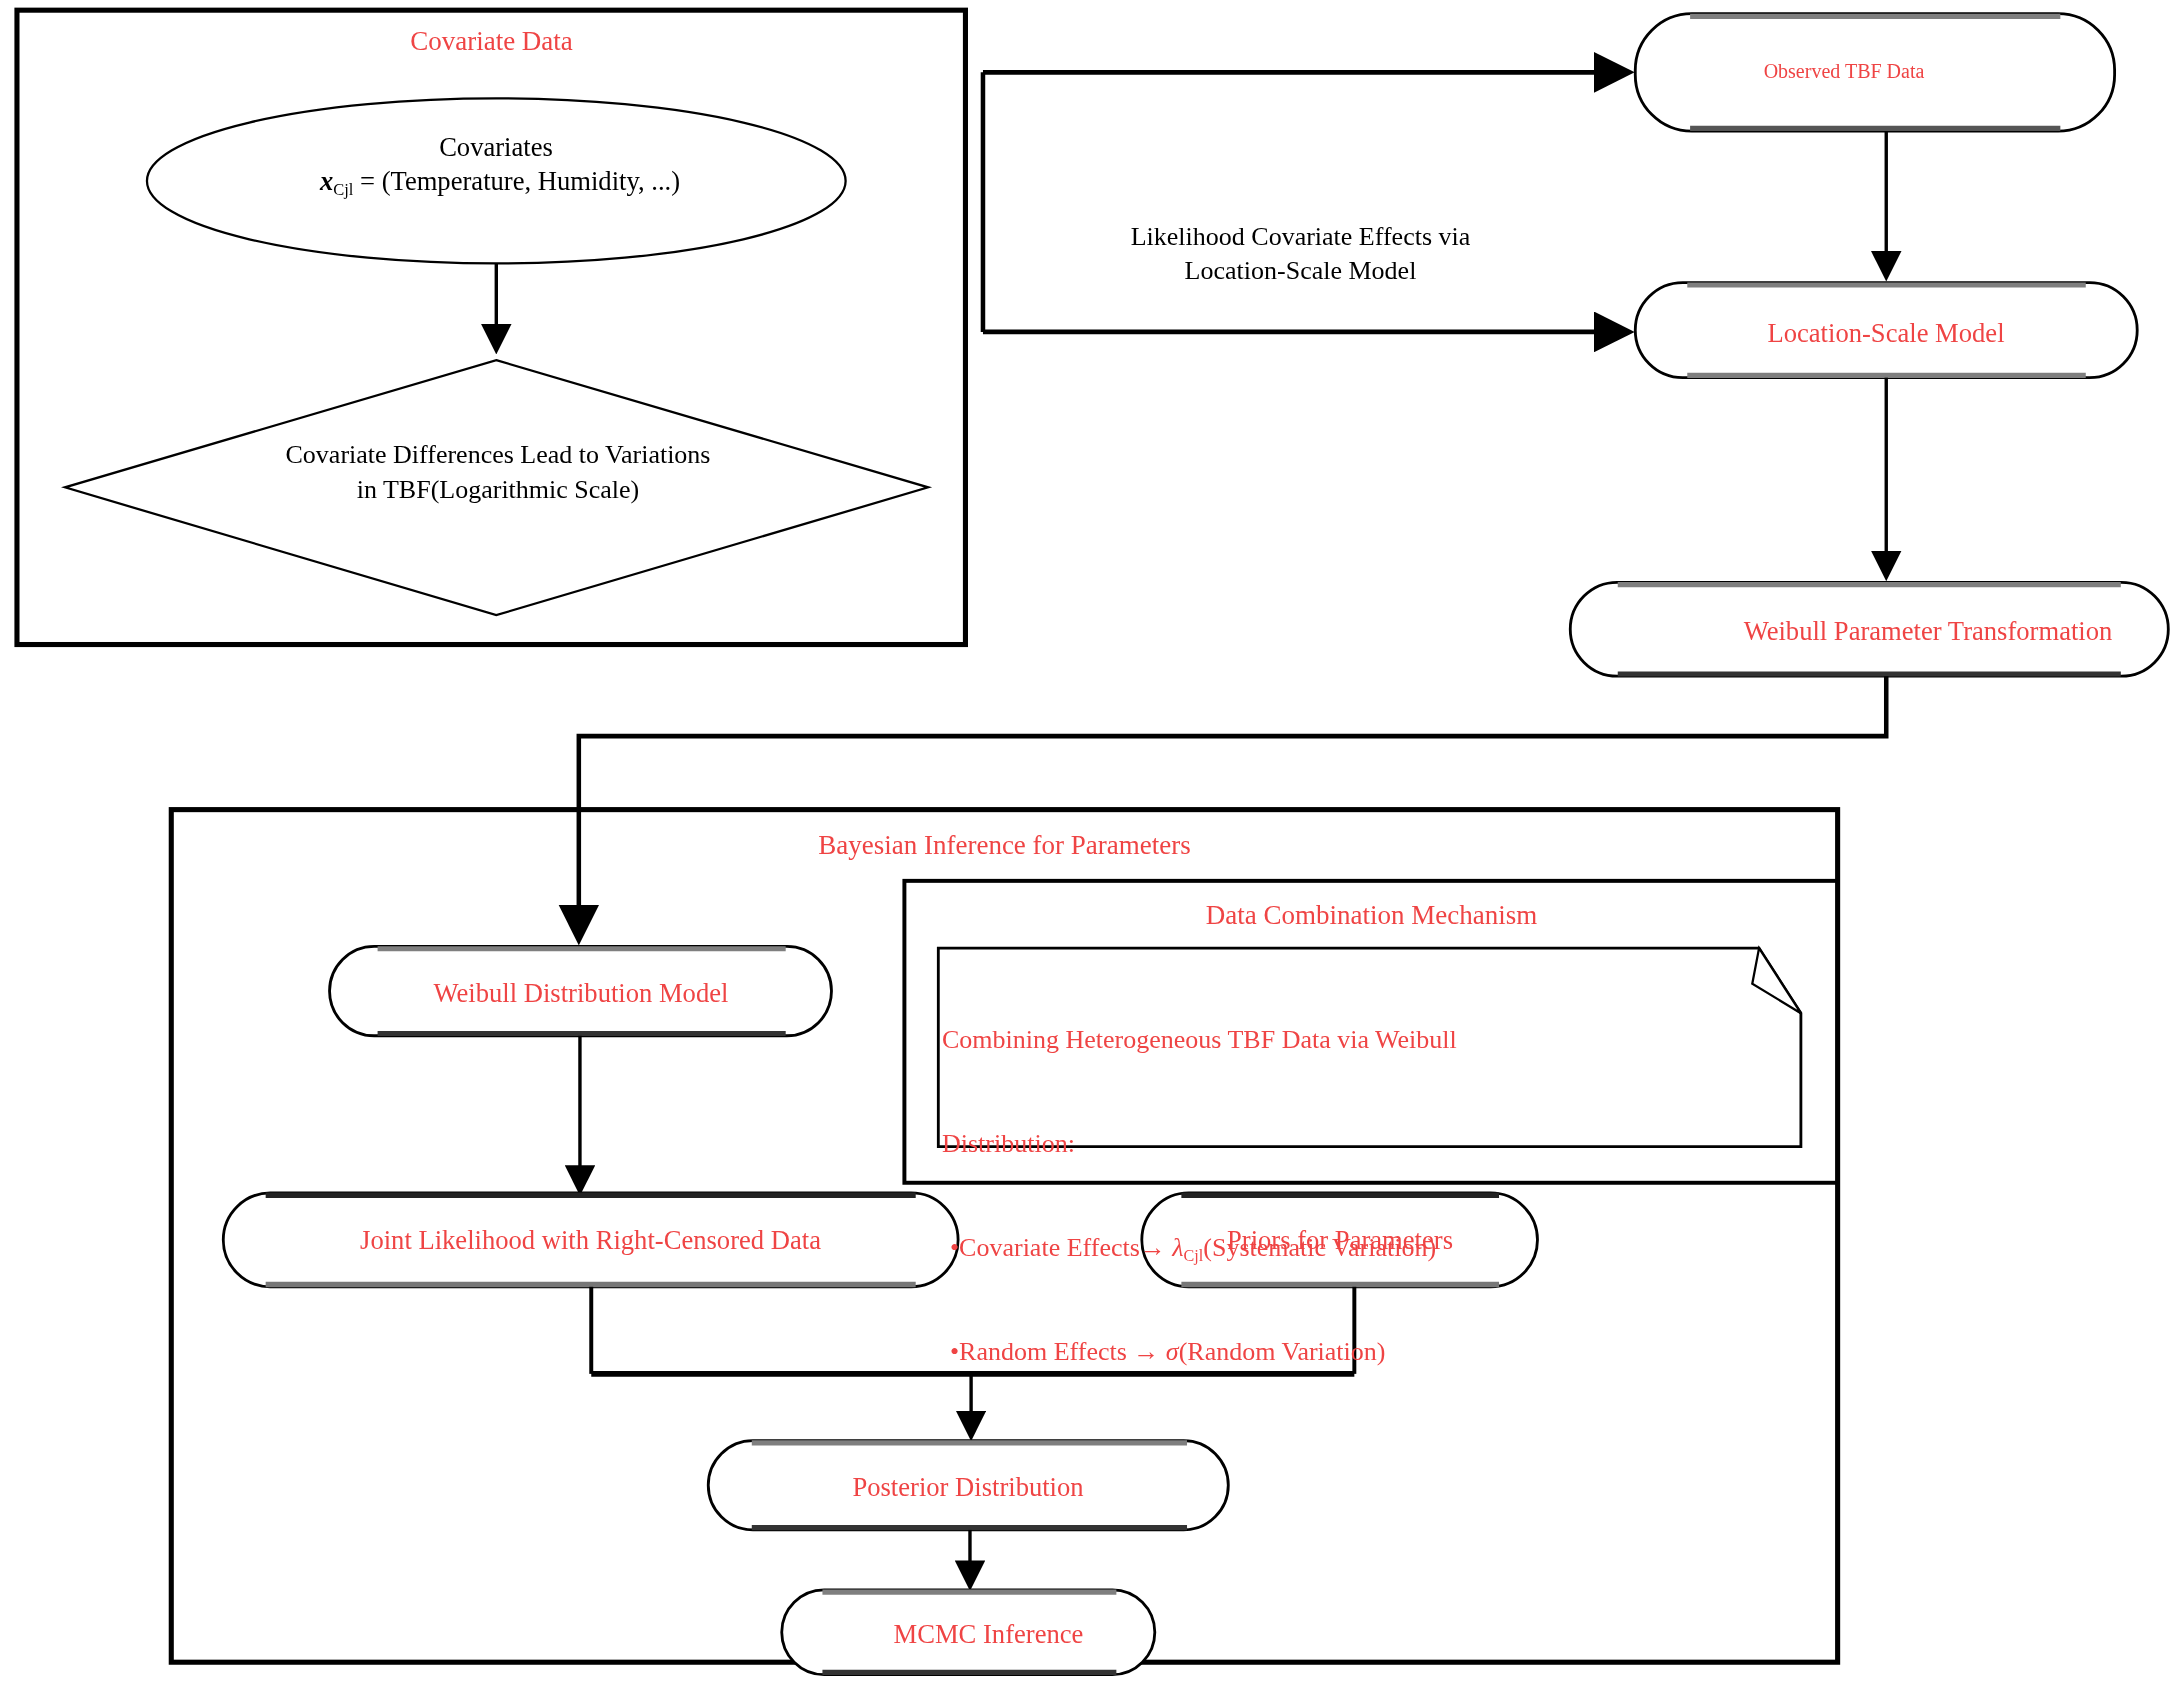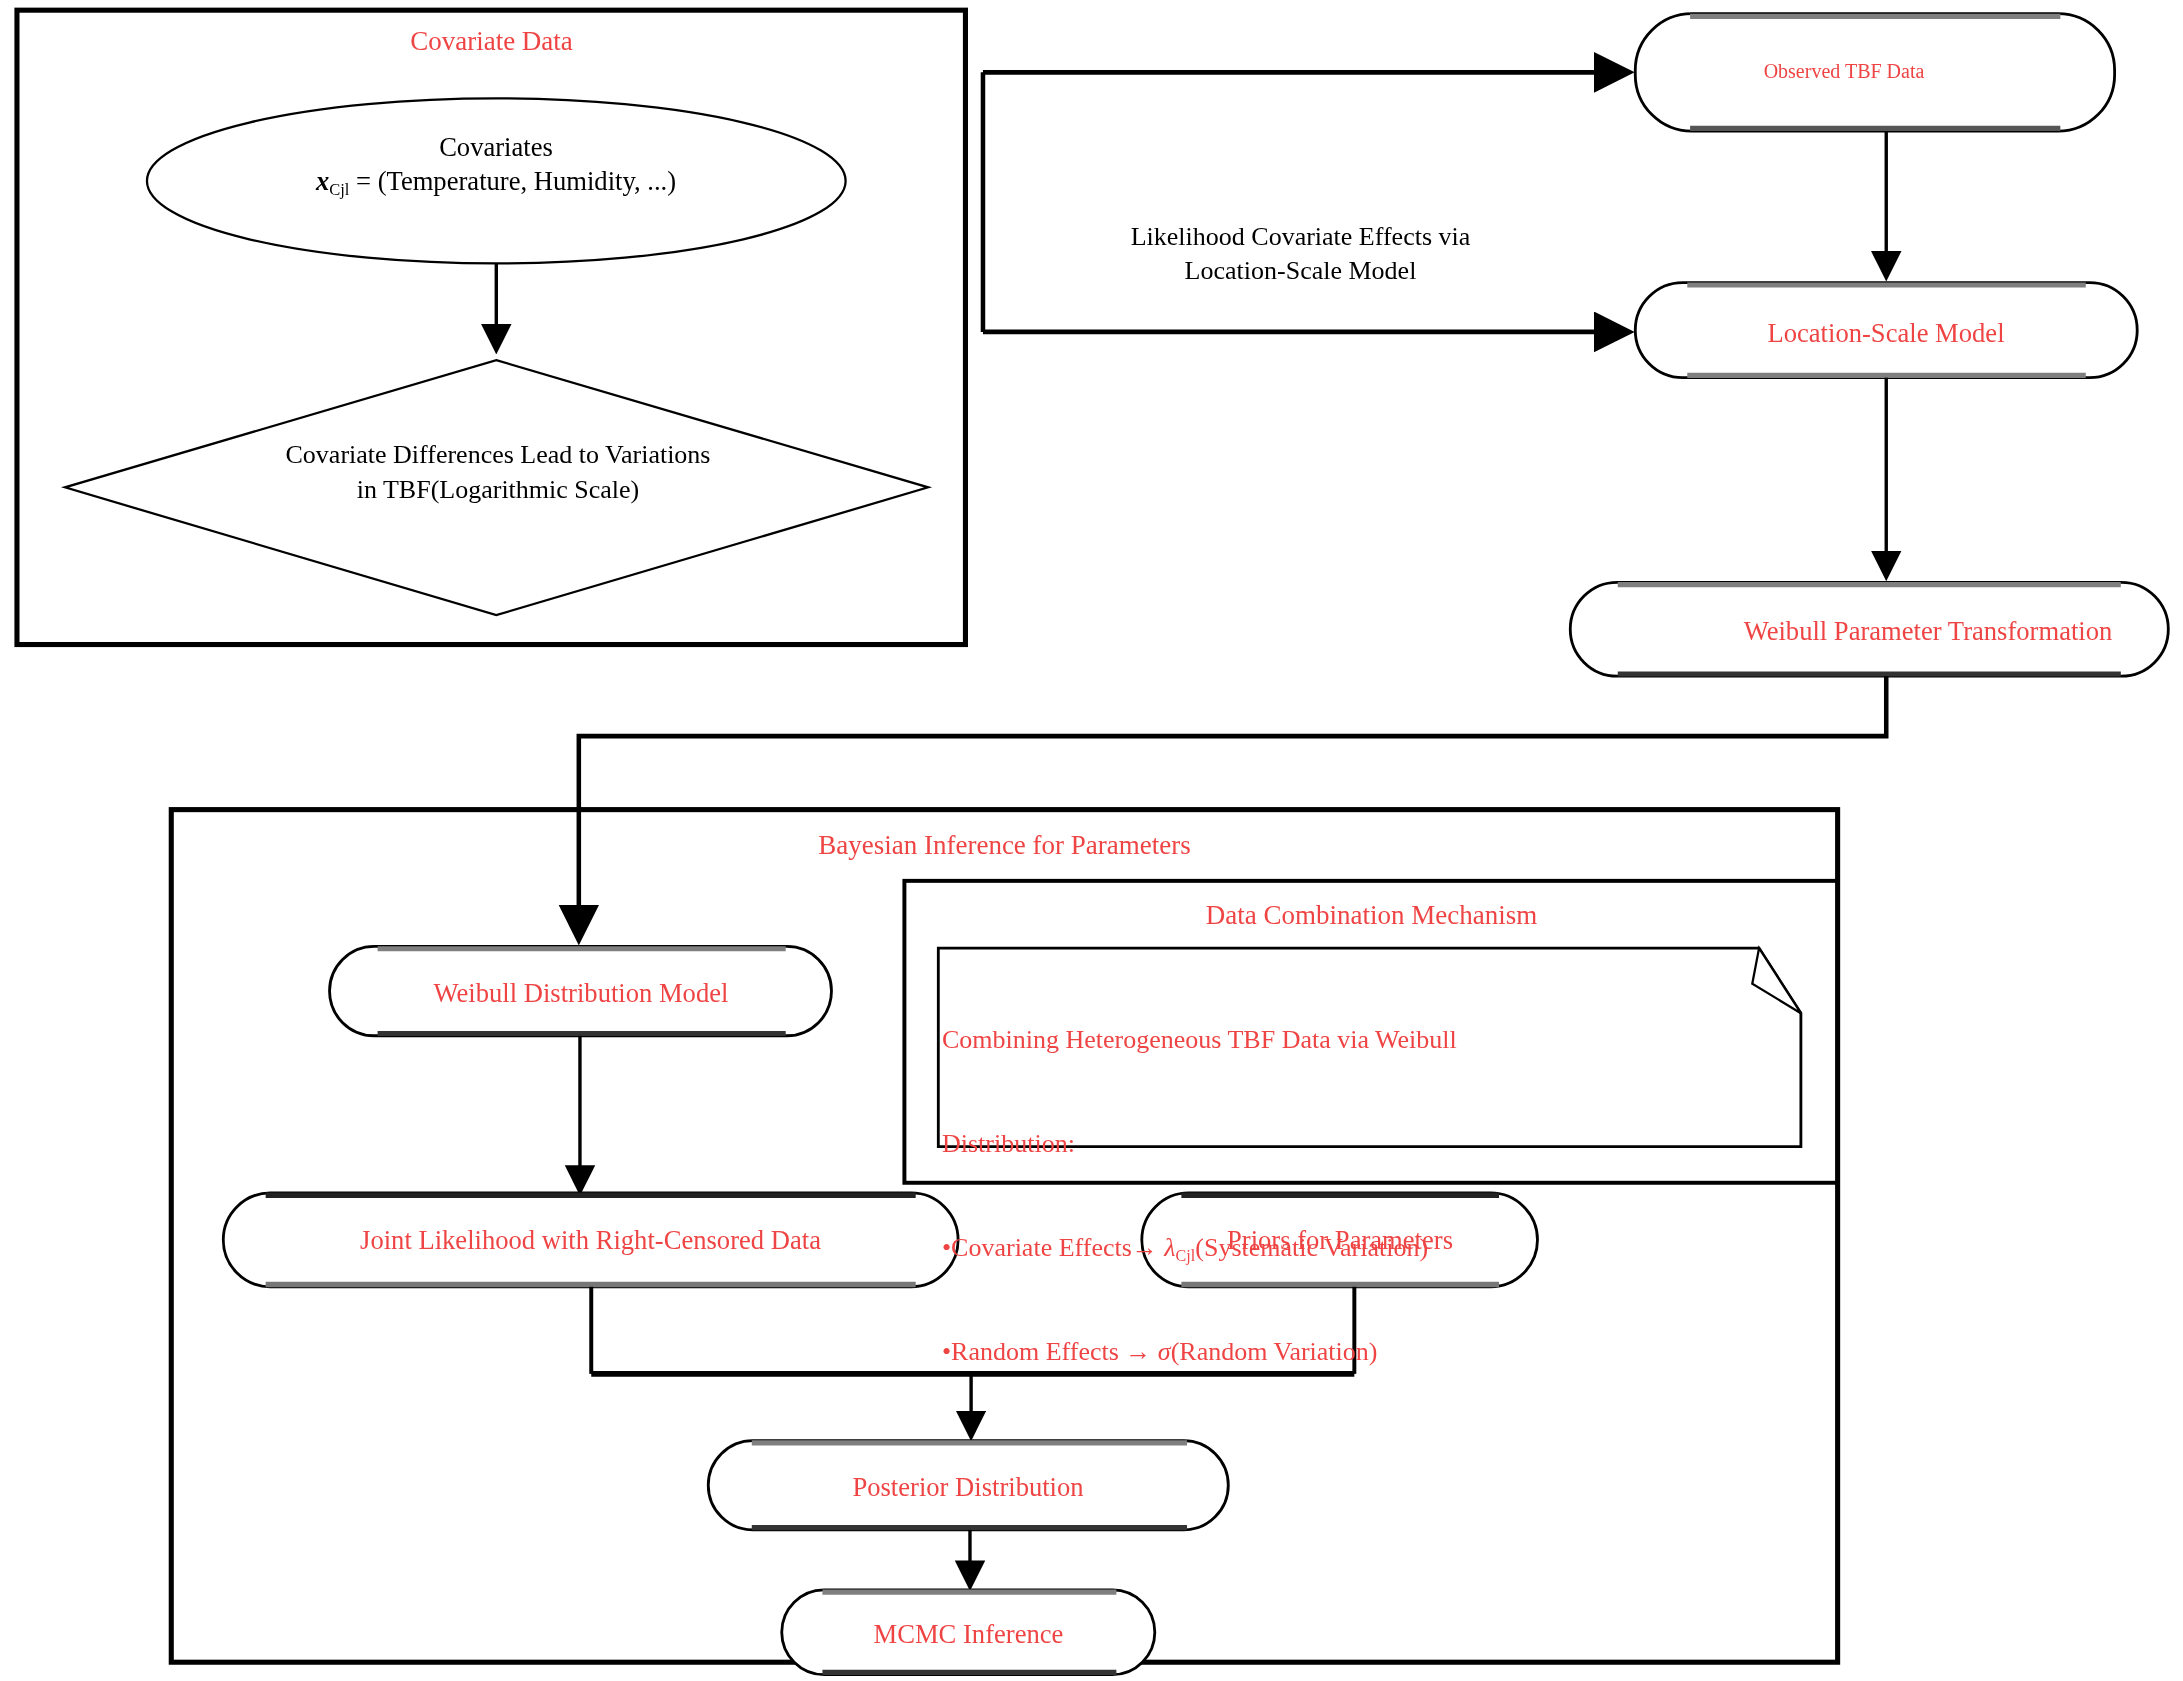--- a/index.html
+++ b/index.html
@@ -31,21 +31,21 @@
     white-space: pre-wrap;
   }
   .lbl-left { text-align: left; }
   .italic { font-style: italic; }
   .sub {
     font-size: 0.62em;
     vertical-align: -0.30em;
     letter-spacing: 0;
   }
   .bolditalic { font-weight: 700; font-style: italic; }
-  .nowrap { white-space: nowrap; }
+  .nowrap { white-space: nowrap; padding-left: 8px; }
 </style>
 </head>
 <body>
 
 <div id="canvas">
 
   <svg class="layer" viewBox="0 0 3862 2975" preserveAspectRatio="none">
     <defs>
       <marker id="arrow" viewBox="0 0 12 12" refX="10" refY="6" markerWidth="9" markerHeight="9" orient="auto-start-reverse">
         <path d="M 0 0 L 12 6 L 0 12 z" fill="#000000"></path>
@@ -213,16 +213,16 @@
   </div>
 
   <div class="lbl" style="left:330px; top:977px; width:502px; font-size:26.6px;">Weibull Distribution Model</div>
 
   <div class="lbl" style="left:223px; top:1224px; width:735px; font-size:26.6px;">Joint Likelihood with Right-Censored Data</div>
 
   <div class="lbl" style="left:1142px; top:1224px; width:396px; font-size:26.6px;">Priors for Parameters</div>
 
   <div class="lbl" style="left:708px; top:1471px; width:520px; font-size:26.6px;">Posterior Distribution</div>
 
-  <div class="lbl" style="left:782px; top:1618px; width:373px; font-size:26.6px;">MCMC Inference</div>
+  <div class="lbl" style="left:782px; top:1618px; width:373px; font-size:26.6px;padding-left:20px;">MCMC Inference</div>
 
 </div>
 
 
 </body></html>

